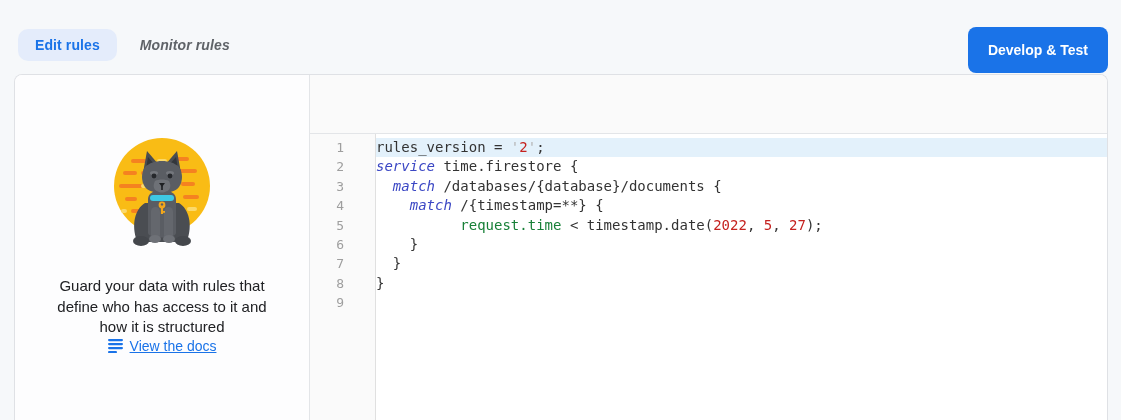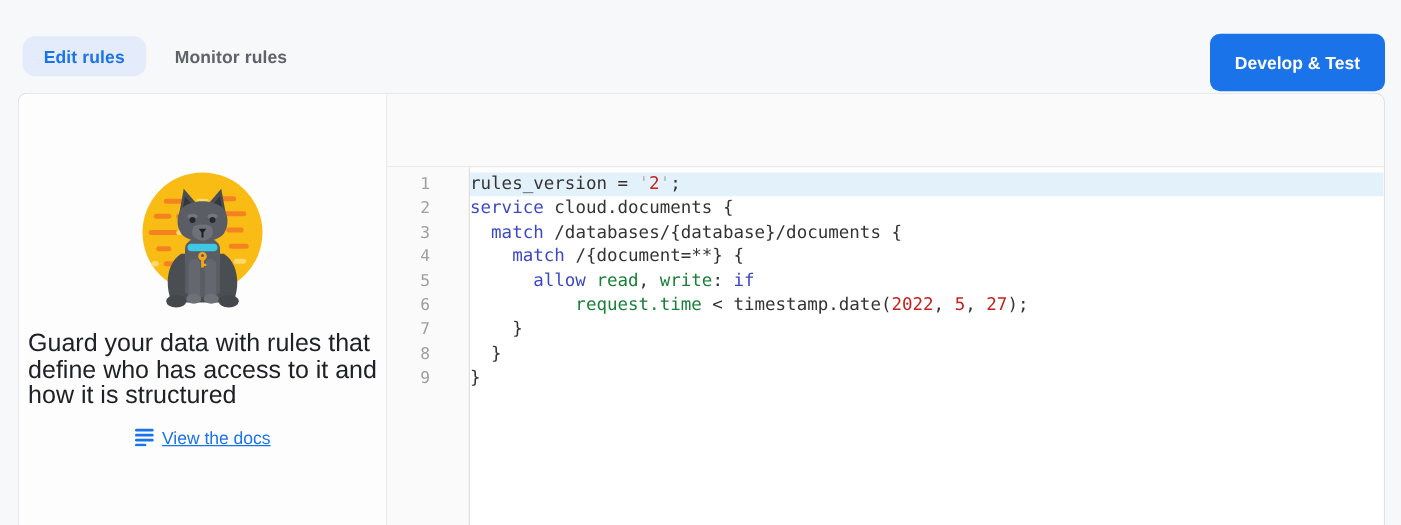--- a/index.html
+++ b/index.html
@@ -14,63 +14,63 @@
   .tabs{position:absolute;top:29px;left:18px;display:flex;align-items:center;}
   .tab{
     font-size:14px;font-weight:700;letter-spacing:.1px;
     padding:8px 17px;border:none;background:transparent;cursor:pointer;
     font-family:"Liberation Sans", sans-serif;
   }
   .tab.active{
     background:var(--pill-bg,#e4ecfb);color:var(--accent,#1a73e8);
     border-radius:10px;
   }
-  .tab.inactive{color:var(--muted,#5f6368);font-weight:700;margin-left:6px;}
+  .tab.inactive{color:var(--muted,#5f6368);font-weight:700;margin-left:6px;font-style:italic;}
   .primary-btn{
     position:absolute;top:27px;right:13px;height:46px;
     background:var(--accent,#1a73e8);color:#fff;border:none;border-radius:8px;
     font-size:14px;font-weight:700;padding:0 20px;cursor:pointer;
     font-family:"Liberation Sans", sans-serif;
   }
   
   .card{
     position:absolute;left:14px;right:13px;top:74px;height:360px;
     background:#fff;border:1px solid #dfe1e5;border-bottom:none;
     border-radius:8px 8px 0 0;display:flex;overflow:hidden;
   }
   
   .sidebar{
     width:295px;flex:0 0 295px;border-right:1px solid #e3e5e8;
     display:flex;flex-direction:column;align-items:center;
     padding-top:54px;box-sizing:border-box;background:#fdfdfe;
   }
   .illustration{width:122px;height:122px;}
   .desc{
-    margin-top:14px;font-size:20px;line-height:20.5px;color:#202124;
-    white-space:pre-line;
+    margin-top:25px;font-size:15px;line-height:20.5px;color:#202124;
+    text-align:center;white-space:pre-line;
   }
-  .docs-row{margin-top:15px;display:flex;align-items:center;gap:7px;cursor:pointer;}
+  .docs-row{margin-top:0;display:flex;align-items:center;gap:7px;cursor:pointer;}
   .docs-link{
     font-size:14px;color:var(--accent,#1a73e8);text-decoration:underline;font-weight:400;
   }
   
   .editor{flex:1;display:flex;flex-direction:column;min-width:0;}
   .editor-toolbar{height:58px;flex:0 0 58px;background:#fafafa;border-bottom:1px solid #e3e5e8;}
   .editor-body{flex:1;display:flex;background:#fff;min-height:0;}
   .gutter{
     width:66px;flex:0 0 66px;background:#fafafa;border-right:1px solid #e0e0e0;
     padding-top:4px;box-sizing:border-box;
     font-family:"DejaVu Sans Mono", monospace;font-size:13px;color:#9e9e9e;
   }
   .ln{height:19.4px;line-height:19.4px;text-align:right;padding-right:31px;}
   .code-area{flex:1;padding-top:4px;font-family:"DejaVu Sans Mono", monospace;
     font-size:14px;color:#333;overflow:hidden;}
   .code-line{height:19.4px;line-height:19.4px;white-space:pre;padding-left:0;}
   .code-line.active{background:var(--hl,#e3f1fb);}
-  .tok-kw{color:var(--kw,#3b47c4);}
+  .tok-kw{color:var(--kw,#3b47c4);font-style:italic;}
   .tok-perm{color:var(--green,#188038);}
   .tok-num{color:var(--num,#c5221f);}
   .tok-str{color:var(--num,#c5221f);}
   .tok-strq{color:var(--strq,#b5b5b5);}
   .tok-plain{color:#333;}
 </style>
 </head>
 <body style="--page-bg: #f6f8fa; --accent: #1a73e8; --pill-bg: #e4ecfb; --muted: #5f6368; --hl: #e3f1fb; --kw: #3b47c4; --green: #188038; --num: #c5221f; --strq: #b5b5b5; --illustration-circle: #f9bc15; --illustration-dash: #f58220; --illustration-dog: #55585e; --illustration-collar: #3ec8e3; --illustration-key: #f2a71b;">
 
 <div class="topbar">
@@ -176,24 +176,23 @@
           <div class="ln">3</div>
           <div class="ln">4</div>
           <div class="ln">5</div>
           <div class="ln">6</div>
           <div class="ln">7</div>
           <div class="ln">8</div>
           <div class="ln">9</div>
         </div>
       <div class="code-area">
           <div class="code-line active"><span class="tok-plain">rules_version = </span><span class="tok-strq">'</span><span class="tok-str">2</span><span class="tok-strq">'</span><span class="tok-plain">;</span></div>
-          <div class="code-line"><span class="tok-kw">service</span><span class="tok-plain"> cloud.documents {</span></div>
+          <div class="code-line"><span class="tok-kw">service</span><span class="tok-plain"> time.firestore {</span></div>
           <div class="code-line"><span class="tok-plain">  </span><span class="tok-kw">match</span><span class="tok-plain"> /databases/{database}/documents {</span></div>
-          <div class="code-line"><span class="tok-plain">    </span><span class="tok-kw">match</span><span class="tok-plain"> /{document=**} {</span></div>
-          <div class="code-line"><span class="tok-plain">      </span><span class="tok-kw">allow</span><span class="tok-plain"> </span><span class="tok-perm">read</span><span class="tok-plain">, </span><span class="tok-perm">write</span><span class="tok-plain">: </span><span class="tok-kw">if</span></div>
+          <div class="code-line"><span class="tok-plain">    </span><span class="tok-kw">match</span><span class="tok-plain"> /{timestamp=**} {</span></div>
           <div class="code-line"><span class="tok-plain">          </span><span class="tok-perm">request.time</span><span class="tok-plain"> &lt; timestamp.date(</span><span class="tok-num">2022</span><span class="tok-plain">, </span><span class="tok-num">5</span><span class="tok-plain">, </span><span class="tok-num">27</span><span class="tok-plain">);</span></div>
           <div class="code-line"><span class="tok-plain">    }</span></div>
           <div class="code-line"><span class="tok-plain">  }</span></div>
           <div class="code-line"><span class="tok-plain">}</span></div>
         </div>
     </div>
   </div>
 
 </div>
 

